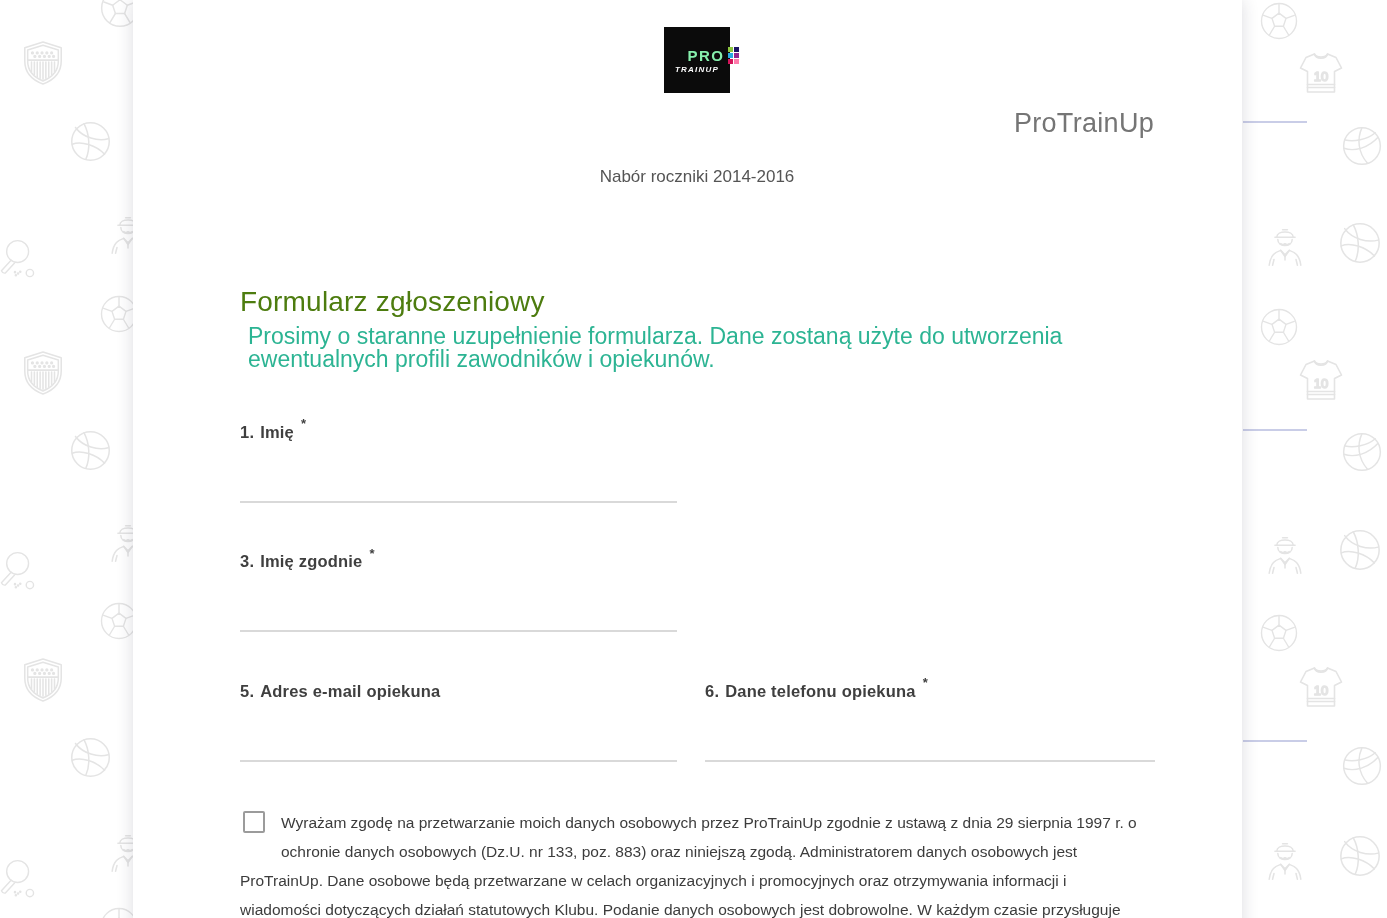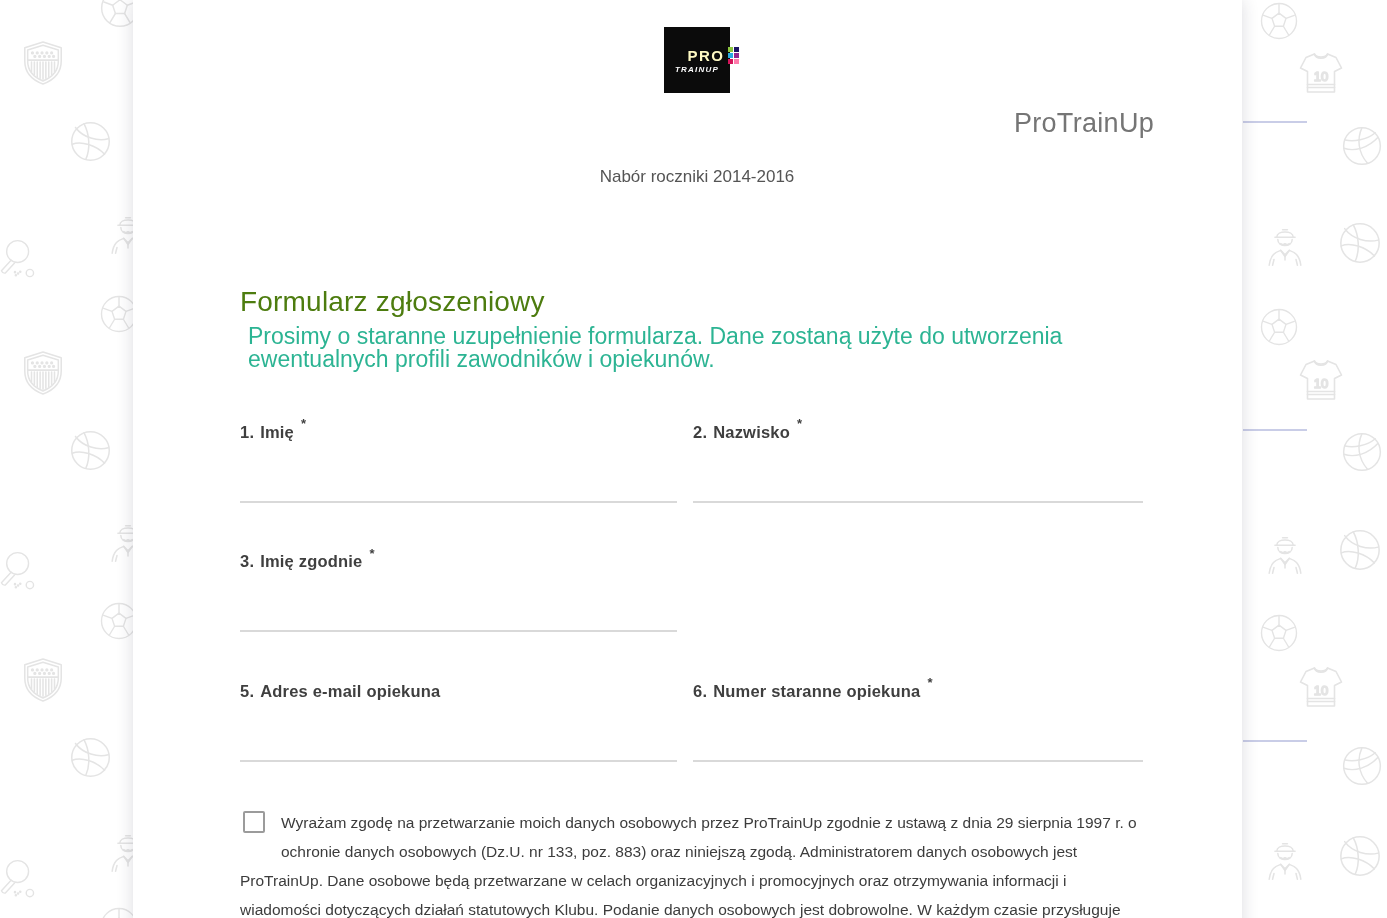--- a/index.html
+++ b/index.html
@@ -20,40 +20,40 @@
     box-shadow:0 0 16px rgba(40,40,60,0.16);
     box-sizing:border-box;
     padding:27px 88px 40px 107px;
   }
   .logo-wrap{display:flex;justify-content:center;}
   .logo-box{
     width:66px;height:66px;background:#0b0b0b;
     display:flex;flex-direction:column;align-items:center;justify-content:center;
   }
   .logo-line1{display:flex;align-items:center;gap:3px;}
-  .logo-pro{color:#fef9c3;font-weight:bold;font-size:15px;letter-spacing:1.5px;line-height:1;text-shadow:0 0 1px #000;padding-left:32px;}
+  .logo-pro{color:#86efac;font-weight:bold;font-size:15px;letter-spacing:1.5px;line-height:1;text-shadow:0 0 1px #000;padding-left:32px;}
   .logo-mosaic{display:grid;grid-template-columns:5px 5px;grid-auto-rows:5px;gap:1px;}
   .logo-mosaic span{display:block;width:5px;height:5px;}
   .logo-trainup{color:#fff;font-weight:bold;font-size:8px;letter-spacing:1.2px;margin-top:2px;line-height:1;font-style:italic;}
   .page-title{
     text-align:right;font-size:27px;font-weight:400;color:#757575;
     margin:15px 0 0 0;letter-spacing:0.3px;
   }
   .page-subtitle{
     text-align:center;font-size:17px;font-weight:400;color:#545454;
     margin:28px 0 0 0;
   }
   .form-heading{
     margin:99px 0 0 0;font-size:28px;font-weight:400;color:#4d7c0f;letter-spacing:0.2px;
   }
   .form-desc{
     margin:7px 0 0 8px;font-size:23px;line-height:23px;color:#2cb493;max-width:900px;
   }
   .form-body{margin-top:48px;}
-  .row{display:grid;grid-template-columns:437px 450px;column-gap:16px;margin-bottom:46px;}
+  .row{display:grid;grid-template-columns:437px 450px;column-gap:28px;margin-bottom:46px;}
   .f-label{font-size:16.5px;font-weight:700;color:#3f3f3f;letter-spacing:0.2px;}
   .f-label .f-num{margin-right:6px;}
   .f-label sup{font-size:13px;position:relative;top:-3px;margin-left:7px;font-weight:700;color:#3f3f3f;}
   .field input[type=text]{
     display:block;width:100%;box-sizing:border-box;
     border:none;border-bottom:2px solid #d9d9d9;border-radius:0;
     height:30px;margin-top:31px;background:transparent;outline:none;
     font-size:16px;color:#333;font-family:"Liberation Sans",sans-serif;
   }
   .consent-section{margin-top:46px;}
@@ -275,40 +275,36 @@
   <h2 class="form-heading">Formularz zgłoszeniowy</h2>
   <p class="form-desc">Prosimy o staranne uzupełnienie formularza. Dane zostaną użyte do utworzenia ewentualnych profili zawodników i opiekunów.</p>
 
   <div class="form-body">
 
     <div class="row">
       <div class="field">
         <label class="f-label"><span class="f-num">1.</span><span>Imię</span><sup>*</sup></label>
         <input type="text" value="" style="">
       </div>
-      <div class="field">
-        <label class="f-label"><span class="f-num">2.</span><span>Nazwisko</span><sup>*</sup></label>
-        <input type="text" value="" style="">
-      </div>
     </div>
 
     <div class="row">
       <div class="field">
         <label class="f-label"><span class="f-num">3.</span><span>Imię zgodnie</span><sup>*</sup></label>
         <input type="text" value="" style="">
       </div>
     </div>
 
     <div class="row">
       <div class="field">
         <label class="f-label"><span class="f-num">5.</span><span>Adres e-mail opiekuna</span><sup></sup></label>
         <input type="text" value="" style="">
       </div>
       <div class="field">
-        <label class="f-label"><span class="f-num">6.</span><span>Numer staranne opiekuna</span><sup>*</sup></label>
+        <label class="f-label"><span class="f-num">6.</span><span>Dane telefonu opiekuna</span><sup>*</sup></label>
         <input type="text" value="" style="">
       </div>
     </div>
 
     <div class="consent-section">
       <div class="consent-body">
         <input type="checkbox" class="consent-checkbox" style="">
         <p class="consent-text">Wyrażam zgodę na przetwarzanie moich danych osobowych przez ProTrainUp zgodnie z ustawą z dnia 29 sierpnia 1997 r. o ochronie danych osobowych (Dz.U. nr 133, poz. 883) oraz niniejszą zgodą. Administratorem danych osobowych jest ProTrainUp. Dane osobowe będą przetwarzane w celach organizacyjnych i promocyjnych oraz otrzymywania informacji i wiadomości dotyczących działań statutowych Klubu. Podanie danych osobowych jest dobrowolne. W każdym czasie przysługuje mi prawo dostępu moich danych osobowych, ich poprawiania, a także żądania zaprzestania dalszego przetwarzania danych osobowych.</p>
       </div>
     </div>

